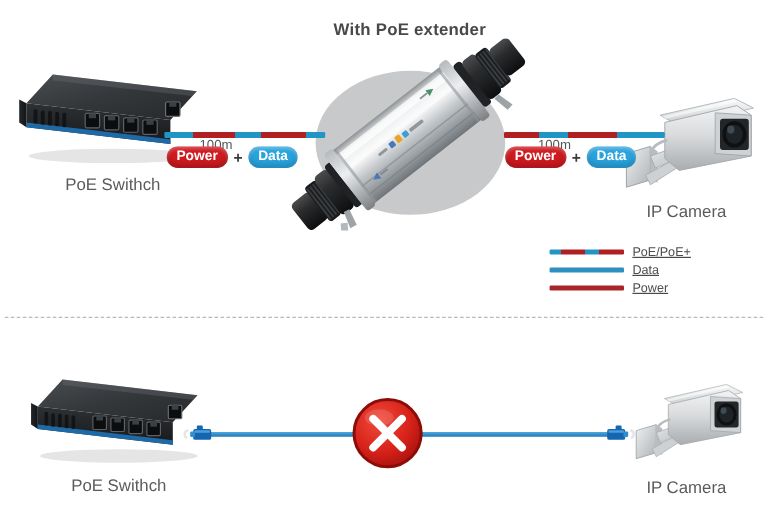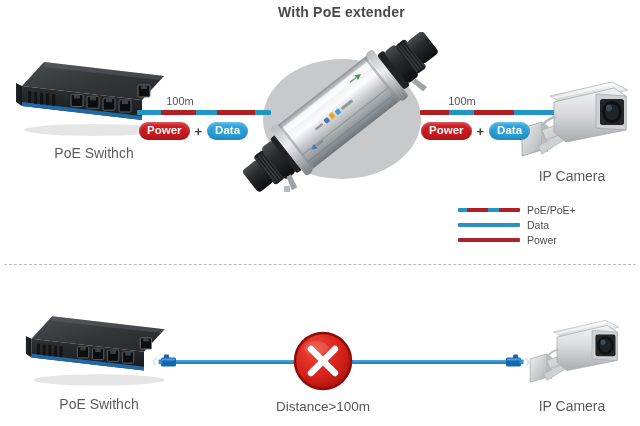--- a/index.html
+++ b/index.html
@@ -42,20 +42,21 @@
     font-size: 13.5px;
     color: #555;
     text-align: center;
     white-space: nowrap;
   }
   .len-label {
     font-size: 11px;
     color: #555;
     text-align: center;
     white-space: nowrap;
+    margin-top: 20px;
   }
 
   
   .divider {
     position: absolute;
     left: 4px;
     right: 4px;
     top: 264px;
     height: 0;
     border-top: 1px dashed #b9b9b9;
@@ -124,20 +125,21 @@
     color: #3a3a3a;
   }
 
   
   .legend { position: absolute; }
   .legend-row {
     display: flex;
     align-items: center;
     height: 15px;
     gap: 7px;
+    text-decoration: underline;
   }
   .legend-swatch {
     width: 62px;
     height: 4px;
     border-radius: 1px;
   }
   .legend-swatch.poe {
     background:
       linear-gradient(to right,
         #2196c4 0%, #2196c4 15%,
@@ -163,21 +165,21 @@
   .rj45 { position: absolute; }
 
   
   .x-mark { position: absolute; }
 </style>
 </head>
 <body>
 
 <div class="stage">
 
-  <div class="section-title abs" style="left:0;right:0;top:4px;margin-left:43px;">With PoE extender</div>
+  <div class="section-title abs" style="left:0;right:0;top:16px;margin-left:43px;">With PoE extender</div>
 
   <div class="abs" style="left:262px;top:58px;width:160px;height:122px;">
     <svg width="160" height="122" viewBox="0 0 160 122">
       <ellipse cx="80" cy="61" rx="79" ry="60" fill="#c8c9cb"></ellipse>
     </svg>
   </div>
 
   <div class="switch abs" style="left:14px;top:58px;width:160px;height:78px;">
     <svg width="160" height="78" viewBox="0 0 160 78">
       <defs>
@@ -488,21 +490,20 @@
       </defs>
       <circle cx="31" cy="31" r="28" fill="url(#xg)" stroke="#8c0c08" stroke-width="2.5"></circle>
       <g stroke="#ffffff" stroke-width="6.5" stroke-linecap="round">
         <line x1="19" y1="19" x2="43" y2="43"></line>
         <line x1="43" y1="19" x2="19" y2="43"></line>
       </g>
       <ellipse cx="24" cy="18" rx="12" ry="7" fill="#ffffff" opacity="0.13"></ellipse>
     </svg>
   </div>
 
-  <div class="dist-label abs" style="left:253px;top:399px;width:140px;">Distance&gt;100m</div>
 
   <div class="camera abs" style="left:508px;top:312px;width:128px;height:82px;">
     <svg width="128" height="82" viewBox="0 0 128 98" preserveAspectRatio="xMidYMid meet">
       <g>
         <polygon points="14,56 34,50 34,78 14,84" fill="url(#mountG)" stroke="#9ca0a3" stroke-width="0.8"></polygon>
         <polygon points="34,50 40,54 40,80 34,78" fill="#b9bdc0"></polygon>
         <polygon points="34,58 74,44 78,52 38,68" fill="url(#mountG)" stroke="#a4a8ab" stroke-width="0.7"></polygon>
         <circle cx="76" cy="48" r="7" fill="#d5d8da" stroke="#a4a8ab" stroke-width="0.8"></circle>
         <circle cx="76" cy="48" r="2.6" fill="#b0b4b7"></circle>
         <polygon points="30,74 52,62 56,68 34,82" fill="#cdd1d3" stroke="#a9adb0" stroke-width="0.7"></polygon>

